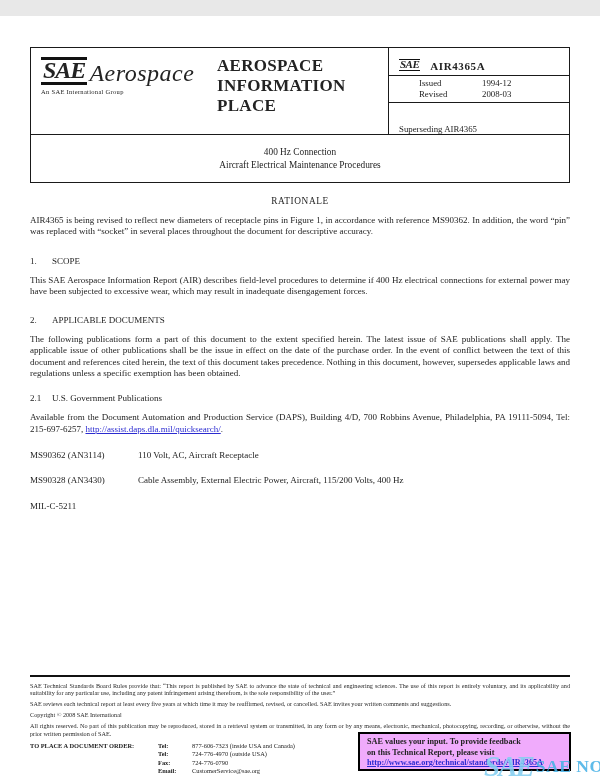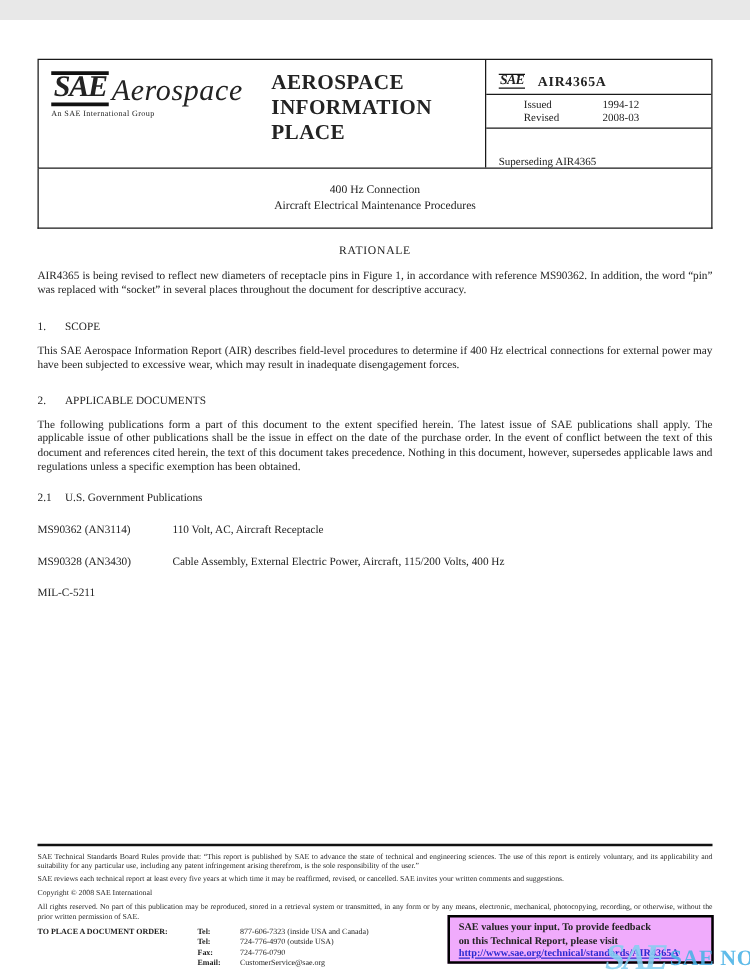--- a/index.html
+++ b/index.html
@@ -137,20 +137,21 @@
     <p class="para">This SAE Aerospace Information Report (AIR) describes field-level procedures to determine if 400 Hz electrical connections for external power may have been subjected to excessive wear, which may result in inadequate disengagement forces.</p>
 
     <div class="sec-h">
       <span class="h-num">2.</span><span>APPLICABLE DOCUMENTS</span>
     </div>
     <p class="para">The following publications form a part of this document to the extent specified herein. The latest issue of SAE publications shall apply. The applicable issue of other publications shall be the issue in effect on the date of the purchase order. In the event of conflict between the text of this document and references cited herein, the text of this document takes precedence. Nothing in this document, however, supersedes applicable laws and regulations unless a specific exemption has been obtained.</p>
 
     <div class="sec-h sec-h2">
       <span class="h-num">2.1</span><span>U.S. Government Publications</span>
     </div>
+    <p class="para"><span>Available from the Document Automation and Production Service (DAPS), Building 4/D, 700 Robbins Avenue, Philadelphia, PA 19111-5094, Tel: 215-697-6257, </span><a class="link" href="#">http://assist.daps.dla.mil/quicksearch/</a><span>.</span></p>
 
     <div class="doclist">
       <div class="docrow">
         <span class="doc-code">MS90362 (AN3114)</span>
         <span class="doc-title">110 Volt, AC, Aircraft Receptacle</span>
       </div>
       <div class="docrow">
         <span class="doc-code">MS90328 (AN3430)</span>
         <span class="doc-title">Cable Assembly, External Electric Power, Aircraft, 115/200 Volts, 400 Hz</span>
       </div>

